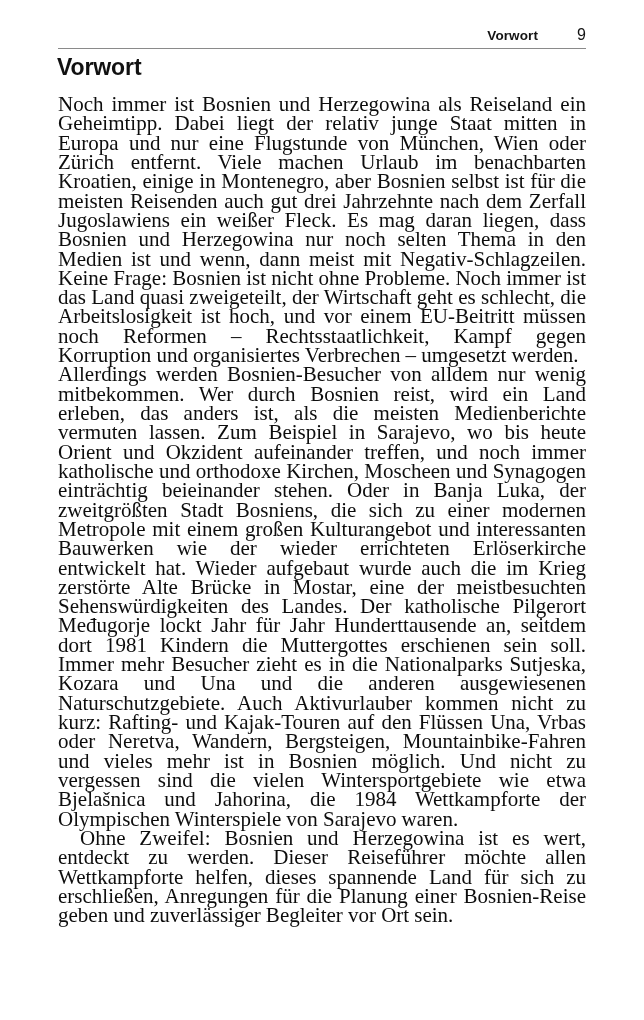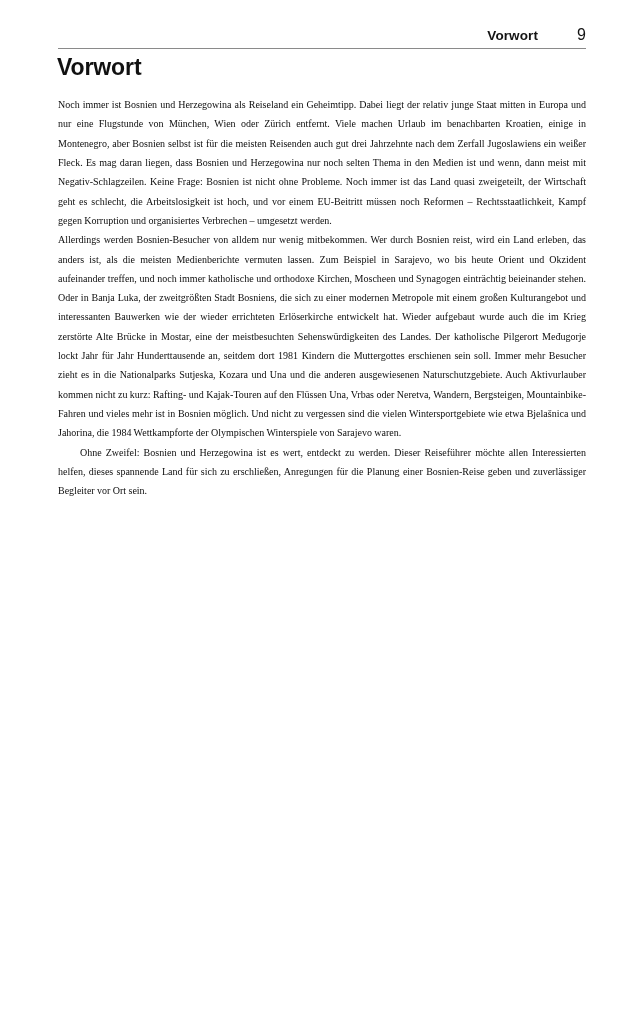--- a/index.html
+++ b/index.html
@@ -74,21 +74,21 @@
   
   .body-block {
     position: absolute;
     left: 58px;
     top: 95px;
     width: 528px;
   }
 
   .body-par {
     font-family: "Liberation Serif", "DejaVu Serif", serif;
-    font-size: 10px;
+    font-size: 21px;
     line-height: 19.32px;
     color: #0d0d0d;
     text-align: justify;
     text-justify: inter-word;
     margin: 0;
     hyphens: manual;
     -webkit-hyphens: manual;
     word-spacing: -0.1px;
   }
 
@@ -106,16 +106,16 @@
     <span class="running-head-pageno">9</span>
   </div>
 
   <div class="header-rule"></div>
 
   <h1 class="section-title">Vorwort</h1>
 
   <div class="body-block">
     <p class="body-par">Noch immer ist Bosnien und Herzegowina als Reiseland ein Geheimtipp. Dabei liegt der relativ junge Staat mitten in Europa und nur eine Flugstunde von München, Wien oder Zürich entfernt. Viele machen Urlaub im benachbarten Kroatien, einige in Montenegro, aber Bosnien selbst ist für die meisten Reisenden auch gut drei Jahrzehnte nach dem Zerfall Jugoslawiens ein weißer Fleck. Es mag daran liegen, dass Bosnien und Herzegowina nur noch selten Thema in den Medien ist und wenn, dann meist mit Negativ-Schlagzeilen. Keine Frage: Bosnien ist nicht ohne Probleme. Noch immer ist das Land quasi zweigeteilt, der Wirtschaft geht es schlecht, die Arbeitslosigkeit ist hoch, und vor einem EU-Beitritt müssen noch Reformen – Rechtsstaatlichkeit, Kampf gegen Korruption und organisiertes Verbrechen – umgesetzt werden.</p>
     <p class="body-par">Allerdings werden Bosnien-Besucher von alldem nur wenig mitbekommen. Wer durch Bosnien reist, wird ein Land erleben, das anders ist, als die meisten Medienberichte vermuten lassen. Zum Beispiel in Sarajevo, wo bis heute Orient und Okzident aufeinander treffen, und noch immer katholische und orthodoxe Kirchen, Moscheen und Synagogen einträchtig beieinander stehen. Oder in Banja Luka, der zweitgrößten Stadt Bosniens, die sich zu einer modernen Metropole mit einem großen Kulturangebot und interessanten Bauwerken wie der wieder errichteten Erlöserkirche entwickelt hat. Wieder aufgebaut wurde auch die im Krieg zerstörte Alte Brücke in Mostar, eine der meistbesuchten Sehenswürdigkeiten des Landes. Der katholische Pilgerort Međugorje lockt Jahr für Jahr Hunderttausende an, seitdem dort 1981 Kindern die Muttergottes erschienen sein soll. Immer mehr Besucher zieht es in die Nationalparks Sutjeska, Kozara und Una und die anderen ausgewiesenen Naturschutzgebiete. Auch Aktivurlauber kommen nicht zu kurz: Rafting- und Kajak-Touren auf den Flüssen Una, Vrbas oder Neretva, Wandern, Bergsteigen, Mountainbike-Fahren und vieles mehr ist in Bosnien möglich. Und nicht zu vergessen sind die vielen Wintersportgebiete wie etwa Bjelašnica und Jahorina, die 1984 Wettkampforte der Olympischen Winterspiele von Sarajevo waren.</p>
-    <p class="body-par indented">Ohne Zweifel: Bosnien und Herzegowina ist es wert, entdeckt zu werden. Dieser Reiseführer möchte allen Interessierten helfen, dieses spannende Land für sich zu erschließen, Anregungen für die Planung einer Bosnien-Reise geben und zuverlässiger Begleiter vor Ort sein.</p>
+    <p class="body-par indented">Ohne Zweifel: Bosnien und Herzegowina ist es wert, entdeckt zu werden. Dieser Reiseführer möchte allen Wettkampforte helfen, dieses spannende Land für sich zu erschließen, Anregungen für die Planung einer Bosnien-Reise geben und zuverlässiger Begleiter vor Ort sein.</p>
   </div>
 
 </div>
 
 </body></html>

